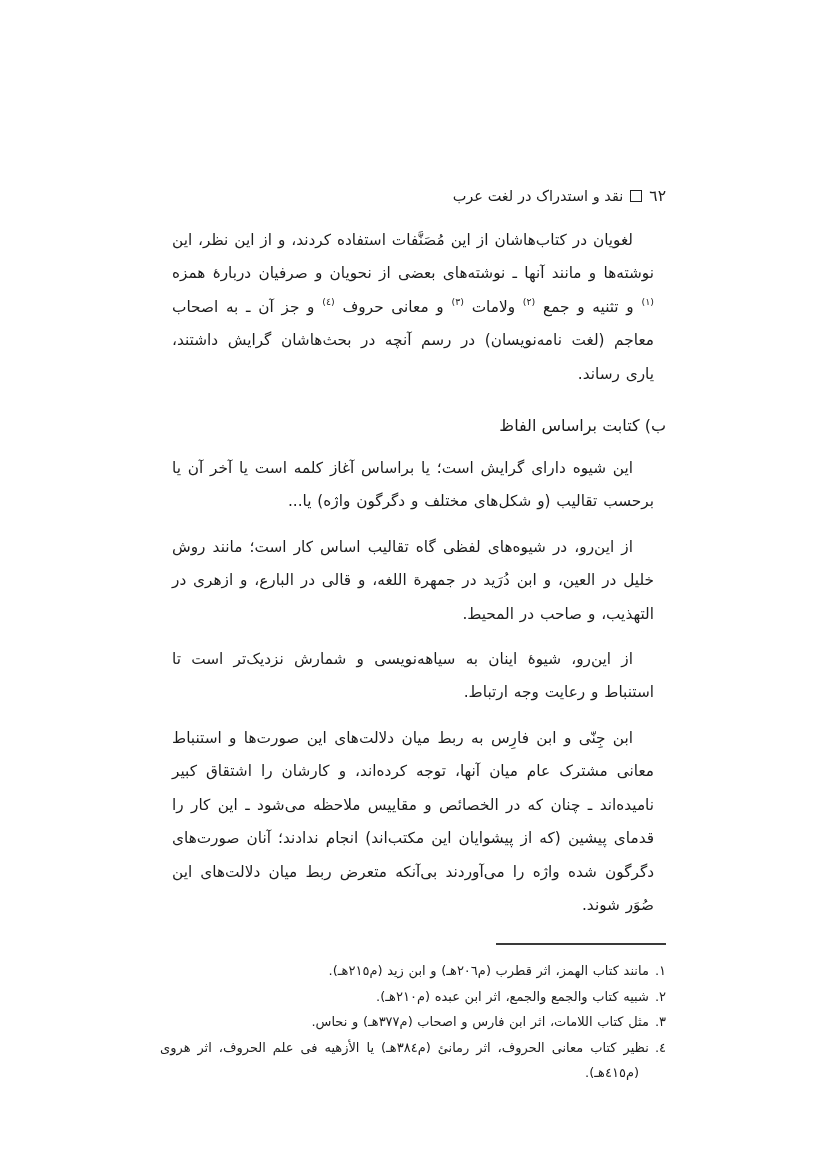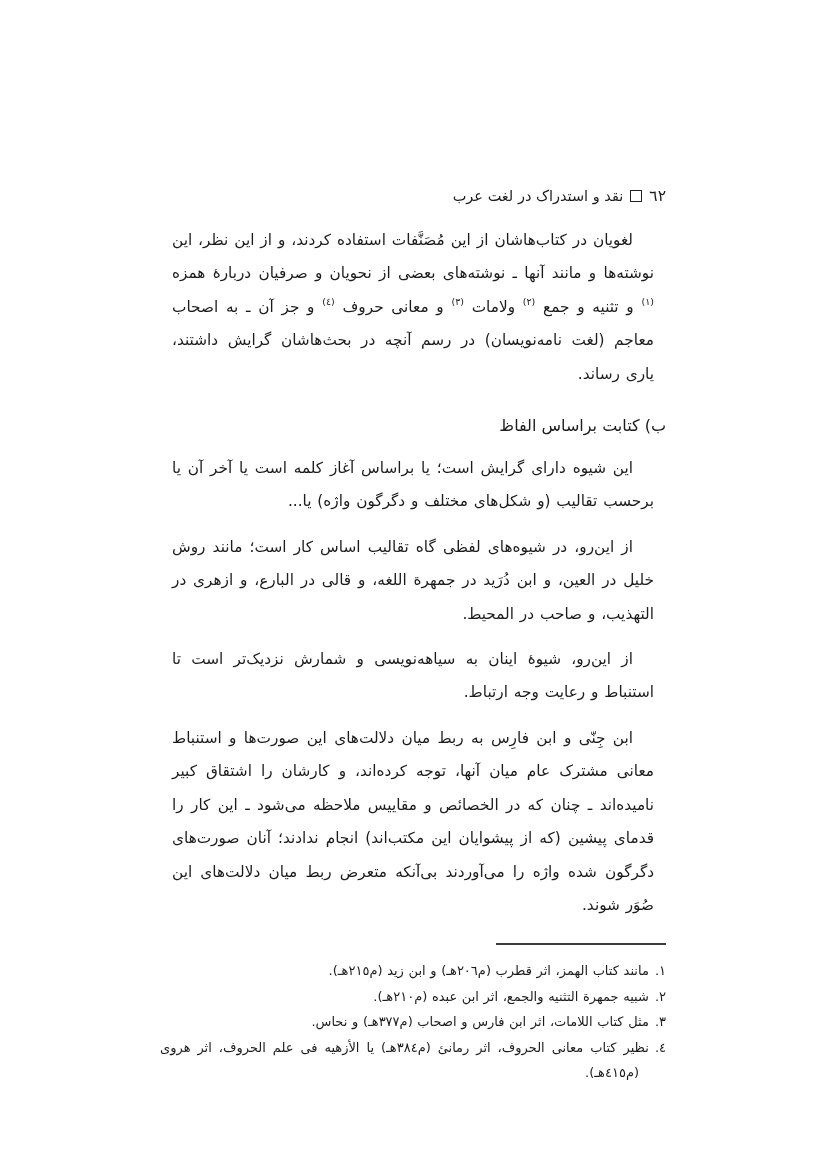--- a/index.html
+++ b/index.html
@@ -62,19 +62,19 @@
 
     <p class="body-par">این شیوه دارای گرایش است؛ یا براساس آغاز کلمه است یا آخر آن یا برحسب تقالیب (و شکل‌های مختلف و دگرگون واژه) یا...</p>
     <p class="body-par">از این‌رو، در شیوه‌های لفظی گاه تقالیب اساس کار است؛ مانند روش خلیل در العین، و ابن دُرَید در جمهرة اللغه، و قالی در البارع، و ازهری در التهذیب، و صاحب در المحیط.</p>
     <p class="body-par">از این‌رو، شیوهٔ اینان به سیاهه‌نویسی و شمارش نزدیک‌تر است تا استنباط و رعایت وجه ارتباط.</p>
     <p class="body-par">ابن جِنّی و ابن فارِس به ربط میان دلالت‌های این صورت‌ها و استنباط معانی مشترک عام میان آنها، توجه کرده‌اند، و کارشان را اشتقاق کبیر نامیده‌اند ـ چنان که در الخصائص و مقاییس ملاحظه می‌شود ـ این کار را قدمای پیشین (که از پیشوایان این مکتب‌اند) انجام ندادند؛ آنان صورت‌های دگرگون شده واژه را می‌آوردند بی‌آنکه متعرض ربط میان دلالت‌های این صُوَر شوند.</p>
 
     <hr class="footnote-rule">
 
     <div class="footnotes">
       <div class="fn"><span class="fn-num">١.</span><span>مانند کتاب الهمز، اثر قطرب (م٢٠٦هـ) و ابن زید (م٢١٥هـ).</span></div>
-      <div class="fn"><span class="fn-num">٢.</span><span>شبیه جمهرة التثنیه والجمع، اثر ابن عبده (م٢١٠هـ).</span></div>
+      <div class="fn"><span class="fn-num">٢.</span><span>شبیه کتاب والجمع والجمع، اثر ابن عبده (م٢١٠هـ).</span></div>
       <div class="fn"><span class="fn-num">٣.</span><span>مثل کتاب اللامات، اثر ابن فارس و اصحاب (م٣٧٧هـ) و نحاس.</span></div>
       <div class="fn"><span class="fn-num">٤.</span><span>نظیر کتاب معانی الحروف، اثر رمانئ (م٣٨٤هـ) یا الأزهیه فی علم الحروف، اثر هروی (م٤١٥هـ).</span></div>
     </div>
 
   </div>
 </div>
 
 </body></html>

